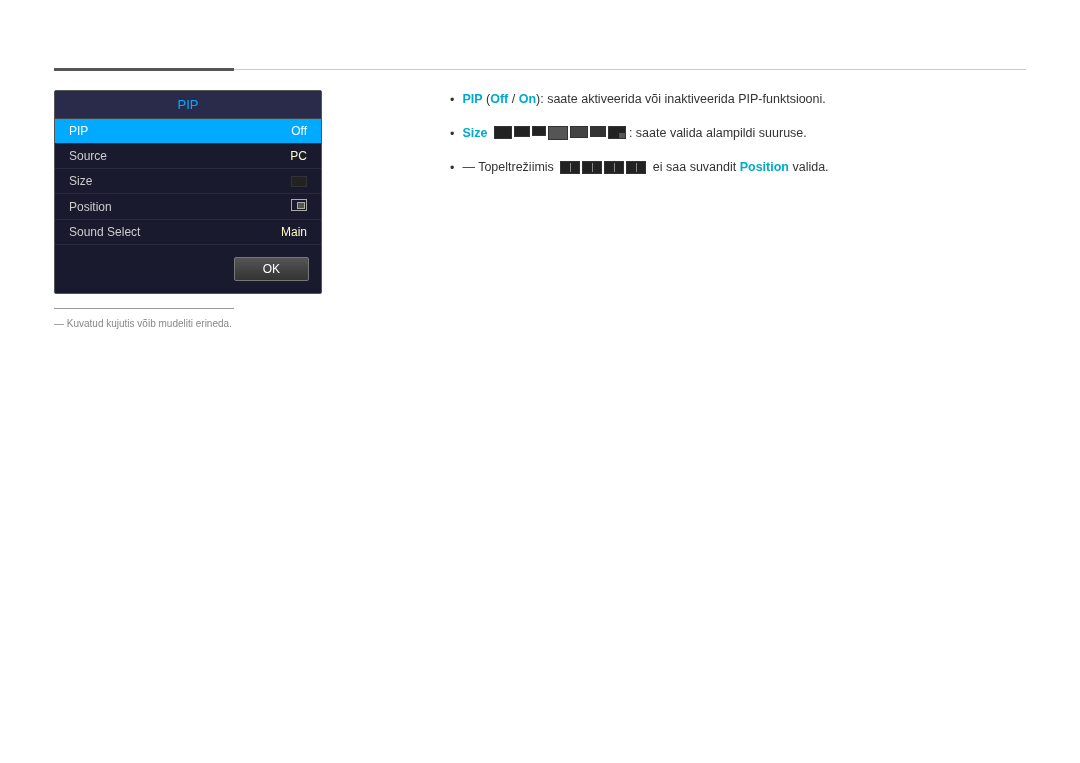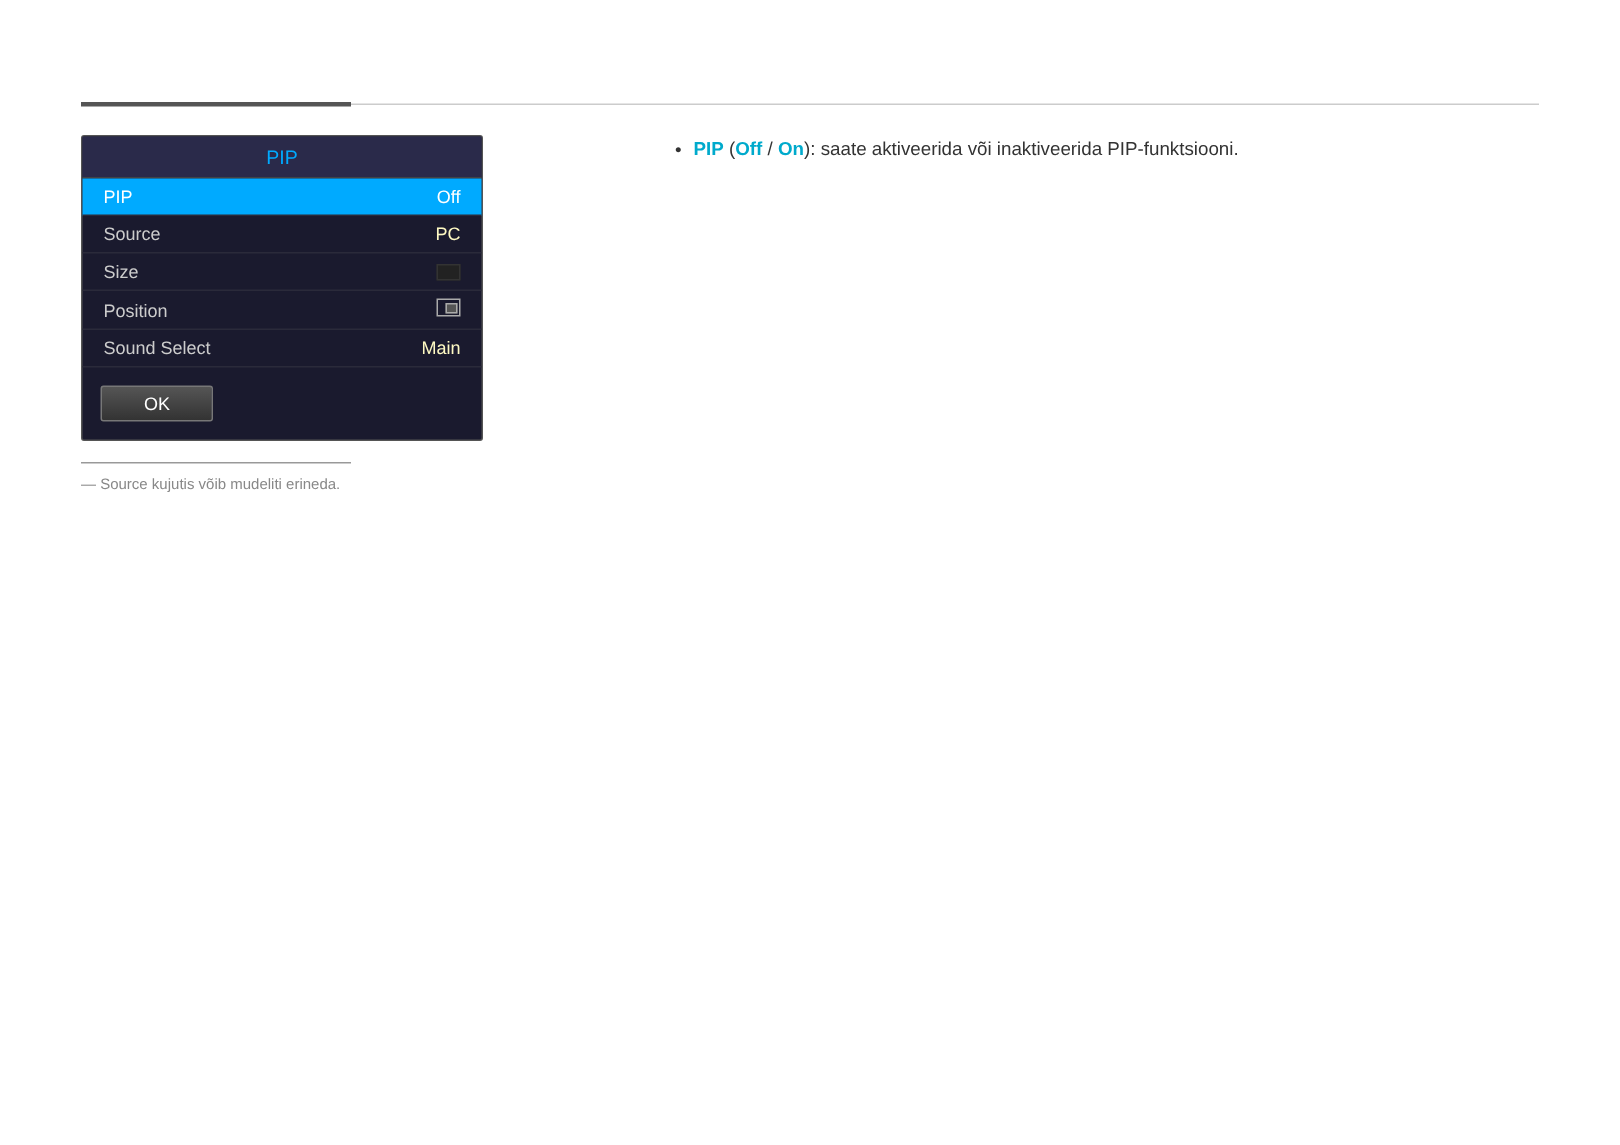--- a/index.html
+++ b/index.html
@@ -94,21 +94,21 @@
       bottom: 1px;
       right: 1px;
       width: 6px;
       height: 5px;
       border: 1px solid #aaa;
       background: #555;
     }
 
     .ok-btn-row {
       display: flex;
-      justify-content: flex-start;
+      justify-content: flex-end;
       padding: 12px;
     }
 
     .ok-btn {
       background: linear-gradient(to bottom, #555, #333);
       color: #fff;
       border: 1px solid #777;
       padding: 4px 28px;
       font-size: 12px;
       cursor: pointer;
@@ -284,33 +284,60 @@
     <span class="item-label">Sound Select</span>
     <span class="item-value">Main</span>
   </div>
 
   <div class="ok-btn-row">
     <button class="ok-btn">OK</button>
   </div>
 </div>
 
 <div class="note-line"></div>
-<div class="note-text">―  Source kujutis võib mudeliti erineda.</div>
+<div class="note-text">―  Kuvatud kujutis võib mudeliti erineda.</div>
 
 <div class="right-content">
   <ul class="bullet-list">
 
     <li>
       <span>
         <span class="highlight-cyan">PIP</span>
         (<span class="highlight-cyan">Off</span>
         / <span class="highlight-cyan">On</span>):
         saate aktiveerida või inaktiveerida PIP-funktsiooni.
       </span>
     </li>
 
 
-
-
+    <li>
+      <span>
+        <span class="highlight-cyan">Size</span>
+        <span class="size-icons">
+          <span class="size-icon si-1"></span>
+          <span class="size-icon si-2"></span>
+          <span class="size-icon si-3"></span>
+          <span class="size-icon si-4"></span>
+          <span class="size-icon si-5"></span>
+          <span class="size-icon si-6"></span>
+          <span class="size-icon si-7"></span>
+        </span>:
+        saate valida alampildi suuruse.
+      </span>
+    </li>
+
+
+    <li>
+      <span>
+        — Topeltrežiimis
+        <span class="dbl-icons">
+          <span class="dbl-icon"></span>
+          <span class="dbl-icon"></span>
+          <span class="dbl-icon"></span>
+          <span class="dbl-icon"></span>
+        </span>
+        ei saa suvandit <span class="highlight-cyan">Position</span> valida.
+      </span>
+    </li>
 
 
   </ul>
 </div>
 
 </body></html>

